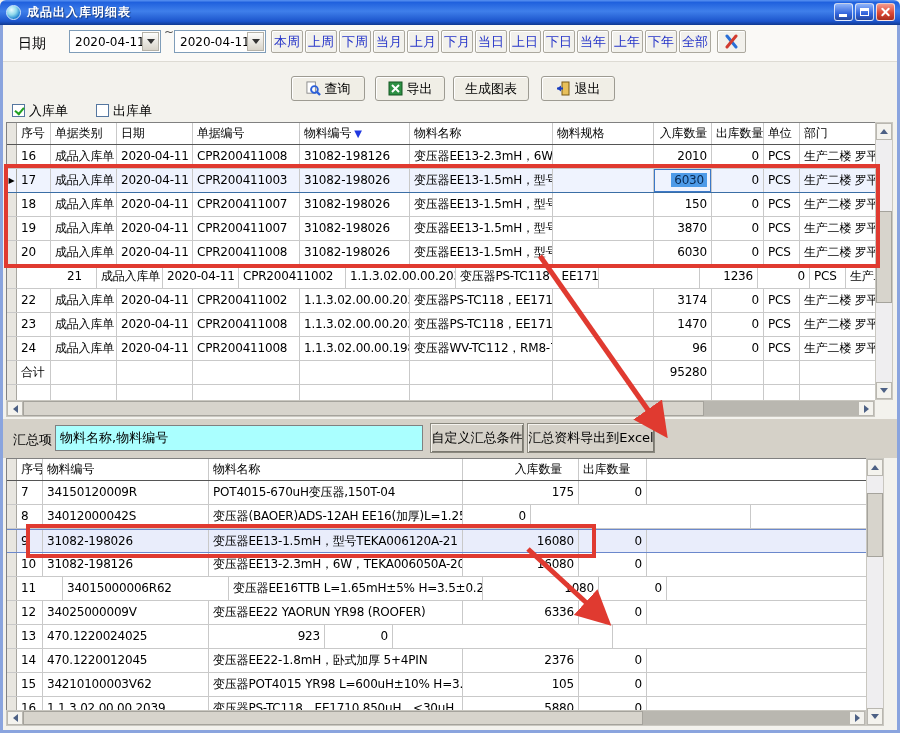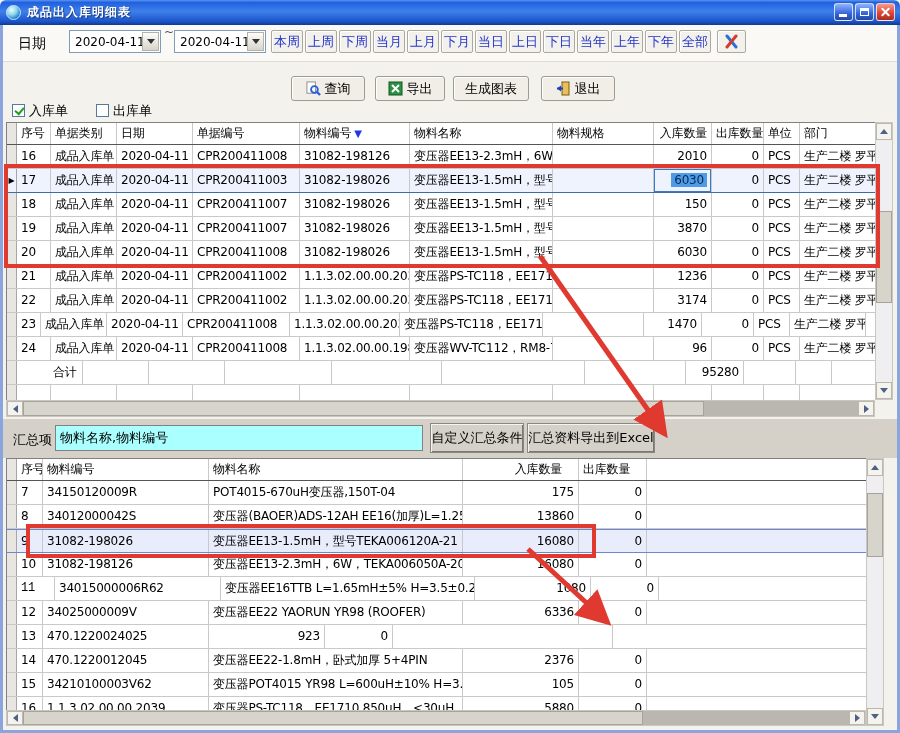--- a/index.html
+++ b/index.html
@@ -273,21 +273,21 @@
         <div class="g-cell" style="width: 110px;">31082-198026</div>
         <div class="g-cell" style="width: 143px;">变压器EE13-1.5mH，型号</div>
         <div class="g-cell" style="width: 101px;"></div>
         <div class="g-cell r" style="width: 58px;">6030</div>
         <div class="g-cell r" style="width: 52px;">0</div>
         <div class="g-cell" style="width: 36px;">PCS</div>
         <div class="g-cell" style="width: 76px;">生产二楼 罗平</div>
       </div>
       <div class="g-row">
         <div class="g-cell ind" style="width: 10px;"></div>
-        <div class="g-cell" style="width: 34px;">21</div>
+        <div class="g-cell" style="width: 34px; margin-left: 46px;">21</div>
         <div class="g-cell" style="width: 66px;">成品入库单</div>
         <div class="g-cell" style="width: 76px;">2020-04-11</div>
         <div class="g-cell" style="width: 107px;">CPR200411002</div>
         <div class="g-cell" style="width: 110px;">1.1.3.02.00.00.2039</div>
         <div class="g-cell" style="width: 143px;">变压器PS-TC118，EE1710</div>
         <div class="g-cell" style="width: 101px;"></div>
         <div class="g-cell r" style="width: 58px;">1236</div>
         <div class="g-cell r" style="width: 52px;">0</div>
         <div class="g-cell" style="width: 36px;">PCS</div>
         <div class="g-cell" style="width: 76px;">生产二楼 罗平</div>
@@ -301,21 +301,21 @@
         <div class="g-cell" style="width: 110px;">1.1.3.02.00.00.2039</div>
         <div class="g-cell" style="width: 143px;">变压器PS-TC118，EE1710</div>
         <div class="g-cell" style="width: 101px;"></div>
         <div class="g-cell r" style="width: 58px;">3174</div>
         <div class="g-cell r" style="width: 52px;">0</div>
         <div class="g-cell" style="width: 36px;">PCS</div>
         <div class="g-cell" style="width: 76px;">生产二楼 罗平</div>
       </div>
       <div class="g-row">
         <div class="g-cell ind" style="width: 10px;"></div>
-        <div class="g-cell" style="width: 24px;">23</div>
+        <div class="g-cell" style="width: 34px;">23</div>
         <div class="g-cell" style="width: 66px;">成品入库单</div>
         <div class="g-cell" style="width: 76px;">2020-04-11</div>
         <div class="g-cell" style="width: 107px;">CPR200411008</div>
         <div class="g-cell" style="width: 110px;">1.1.3.02.00.00.2039</div>
         <div class="g-cell" style="width: 143px;">变压器PS-TC118，EE1710</div>
         <div class="g-cell" style="width: 101px;"></div>
         <div class="g-cell r" style="width: 58px;">1470</div>
         <div class="g-cell r" style="width: 52px;">0</div>
         <div class="g-cell" style="width: 36px;">PCS</div>
         <div class="g-cell" style="width: 76px;">生产二楼 罗平</div>
@@ -329,21 +329,21 @@
         <div class="g-cell" style="width: 110px;">1.1.3.02.00.00.1989</div>
         <div class="g-cell" style="width: 143px;">变压器WV-TC112，RM8-7</div>
         <div class="g-cell" style="width: 101px;"></div>
         <div class="g-cell r" style="width: 58px;">96</div>
         <div class="g-cell r" style="width: 52px;">0</div>
         <div class="g-cell" style="width: 36px;">PCS</div>
         <div class="g-cell" style="width: 76px;">生产二楼 罗平</div>
       </div>
       <div class="g-row">
         <div class="g-cell ind" style="width: 10px;"></div>
-        <div class="g-cell" style="width: 34px; margin-left: 32px;">合计</div>
+        <div class="g-cell" style="width: 34px;">合计</div>
         <div class="g-cell" style="width: 66px;"></div>
         <div class="g-cell" style="width: 76px;"></div>
         <div class="g-cell" style="width: 107px;"></div>
         <div class="g-cell" style="width: 110px;"></div>
         <div class="g-cell" style="width: 143px;"></div>
         <div class="g-cell" style="width: 101px;"></div>
         <div class="g-cell r" style="width: 58px;">95280</div>
         <div class="g-cell r" style="width: 52px;"></div>
         <div class="g-cell" style="width: 36px;"></div>
         <div class="g-cell" style="width: 76px;"></div>
@@ -413,21 +413,20 @@
         <div class="g-cell" style="width: 254px;">POT4015-670uH变压器,150T-04</div>
         <div class="g-cell r" style="width: 116px;">175</div>
         <div class="g-cell r" style="width: 68px;">0</div>
         <div class="g-cell" style="width: 220px;"></div>
       </div>
       <div class="g-row">
         <div class="g-cell ind" style="width: 10px;"></div>
         <div class="g-cell" style="width: 26px;">8</div>
         <div class="g-cell" style="width: 166px;">34012000042S</div>
         <div class="g-cell" style="width: 254px;">变压器(BAOER)ADS-12AH EE16(加厚)L=1.25 自动绕线</div>
-        <div class="g-cell r" style="width: 116px;">13860</div>
         <div class="g-cell r" style="width: 68px;">0</div>
         <div class="g-cell" style="width: 220px;"></div>
       </div>
       <div class="g-row hl-row">
         <div class="g-cell ind" style="width: 10px;"></div>
         <div class="g-cell" style="width: 26px;">9</div>
         <div class="g-cell" style="width: 166px;">31082-198026</div>
         <div class="g-cell" style="width: 254px;">变压器EE13-1.5mH，型号TEKA006120A-21</div>
         <div class="g-cell r" style="width: 116px;">16080</div>
         <div class="g-cell r" style="width: 68px;">0</div>
@@ -437,21 +436,21 @@
         <div class="g-cell ind" style="width: 10px;"></div>
         <div class="g-cell" style="width: 26px;">10</div>
         <div class="g-cell" style="width: 166px;">31082-198126</div>
         <div class="g-cell" style="width: 254px;">变压器EE13-2.3mH，6W，TEKA006050A-20</div>
         <div class="g-cell r" style="width: 116px;">16080</div>
         <div class="g-cell r" style="width: 68px;">0</div>
         <div class="g-cell" style="width: 220px;"></div>
       </div>
       <div class="g-row">
         <div class="g-cell ind" style="width: 10px;"></div>
-        <div class="g-cell" style="width: 38px; font-family: Liberation Mono, monospace;">11</div>
+        <div class="g-cell" style="width: 46px;">11</div>
         <div class="g-cell" style="width: 166px;">34015000006R62</div>
         <div class="g-cell" style="width: 254px;">变压器EE16TTB L=1.65mH±5% H=3.5±0.2</div>
         <div class="g-cell r" style="width: 116px;">1080</div>
         <div class="g-cell r" style="width: 68px;">0</div>
         <div class="g-cell" style="width: 220px;"></div>
       </div>
       <div class="g-row">
         <div class="g-cell ind" style="width: 10px;"></div>
         <div class="g-cell" style="width: 26px;">12</div>
         <div class="g-cell" style="width: 166px;">34025000009V</div>

